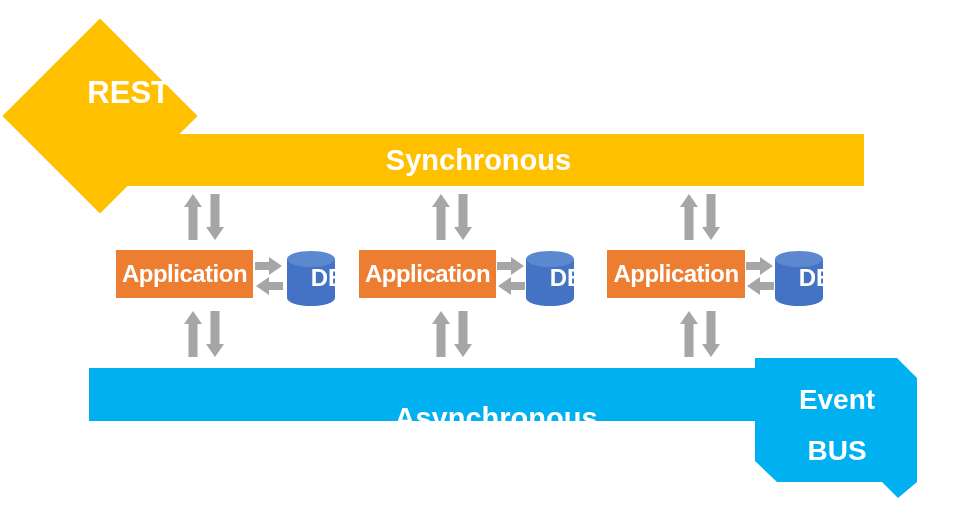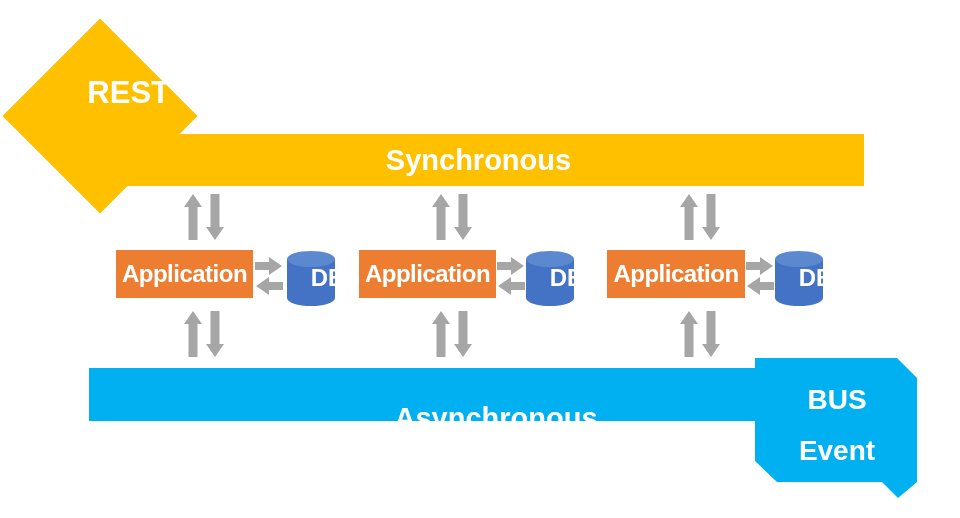--- a/index.html
+++ b/index.html
@@ -159,17 +159,17 @@
 
   <div class="bar async"></div>
   <div class="async-label-layer">
     <span>Asynchronous</span>
   </div>
 
   <svg class="eventbus-svg" width="162" height="140" viewBox="0 0 162 140">
     <polygon class="eventbus-poly" points="0,0 142,0 162,20 162,124 143,140 127,124 22,124 0,103"></polygon>
   </svg>
   <div class="eventbus-label">
+    <div>Event</div>
     <div>BUS</div>
-    <div>Event</div>
   </div>
 
 </div>
 
 </body></html>

